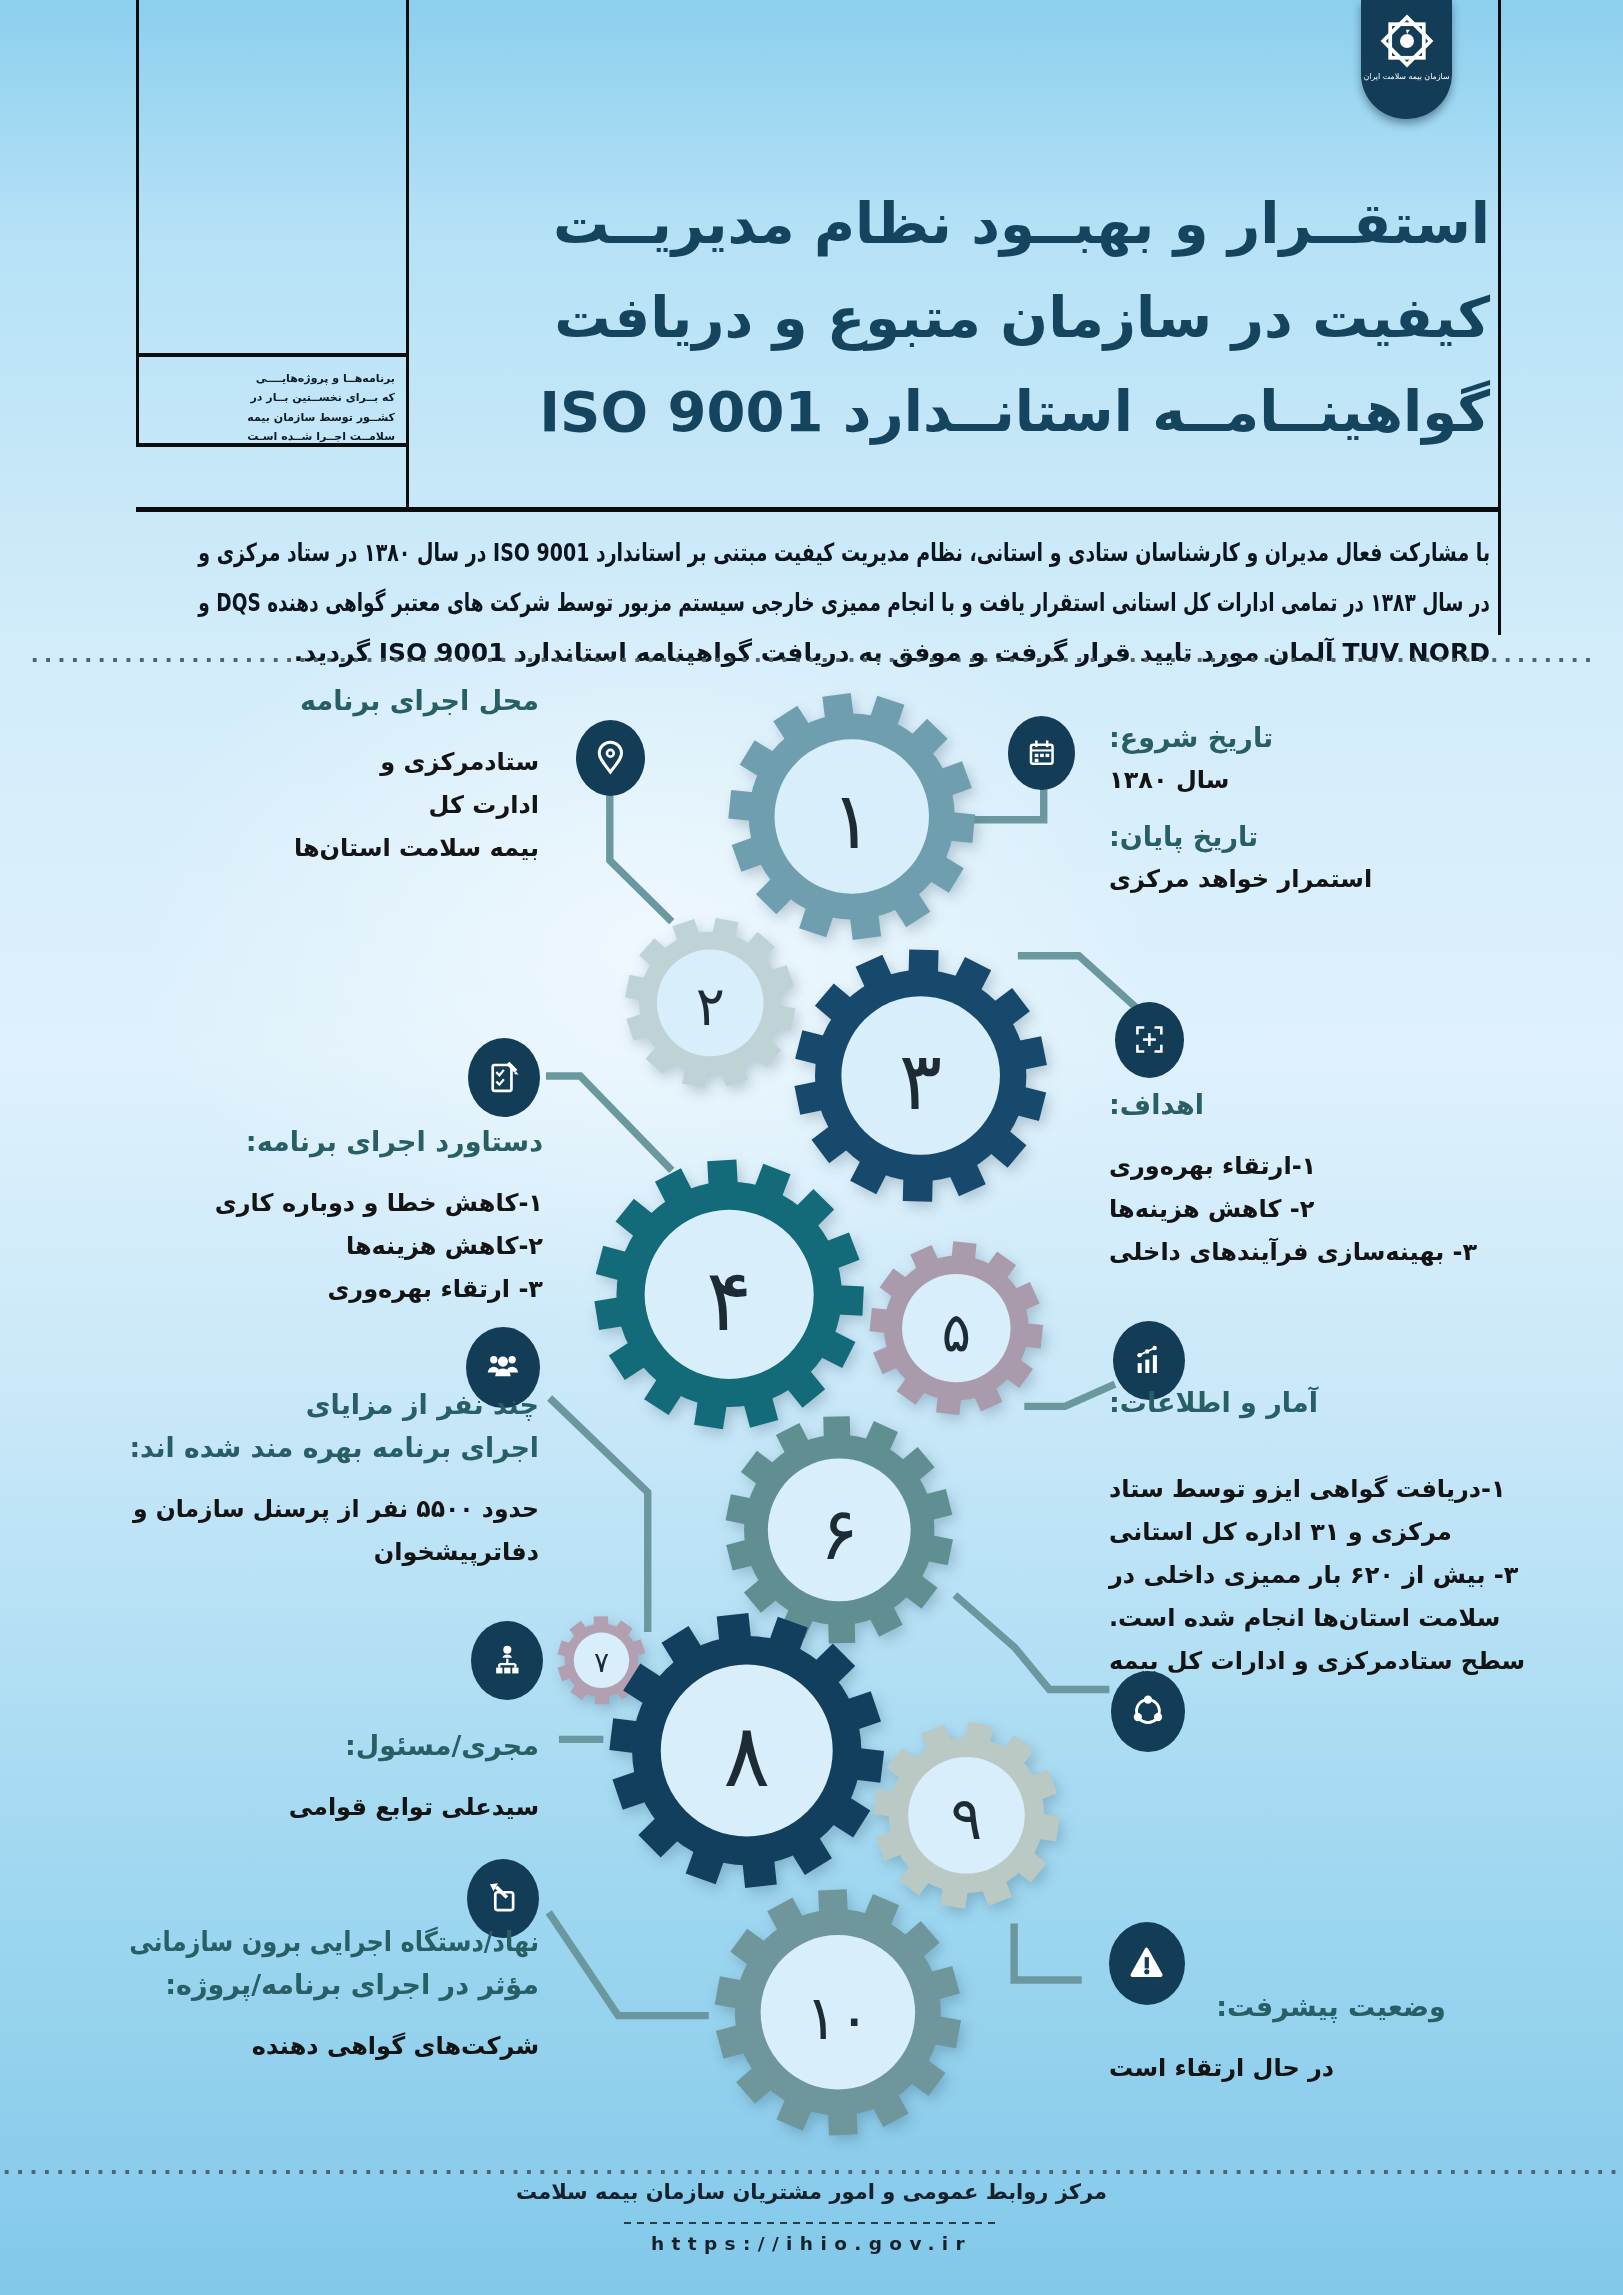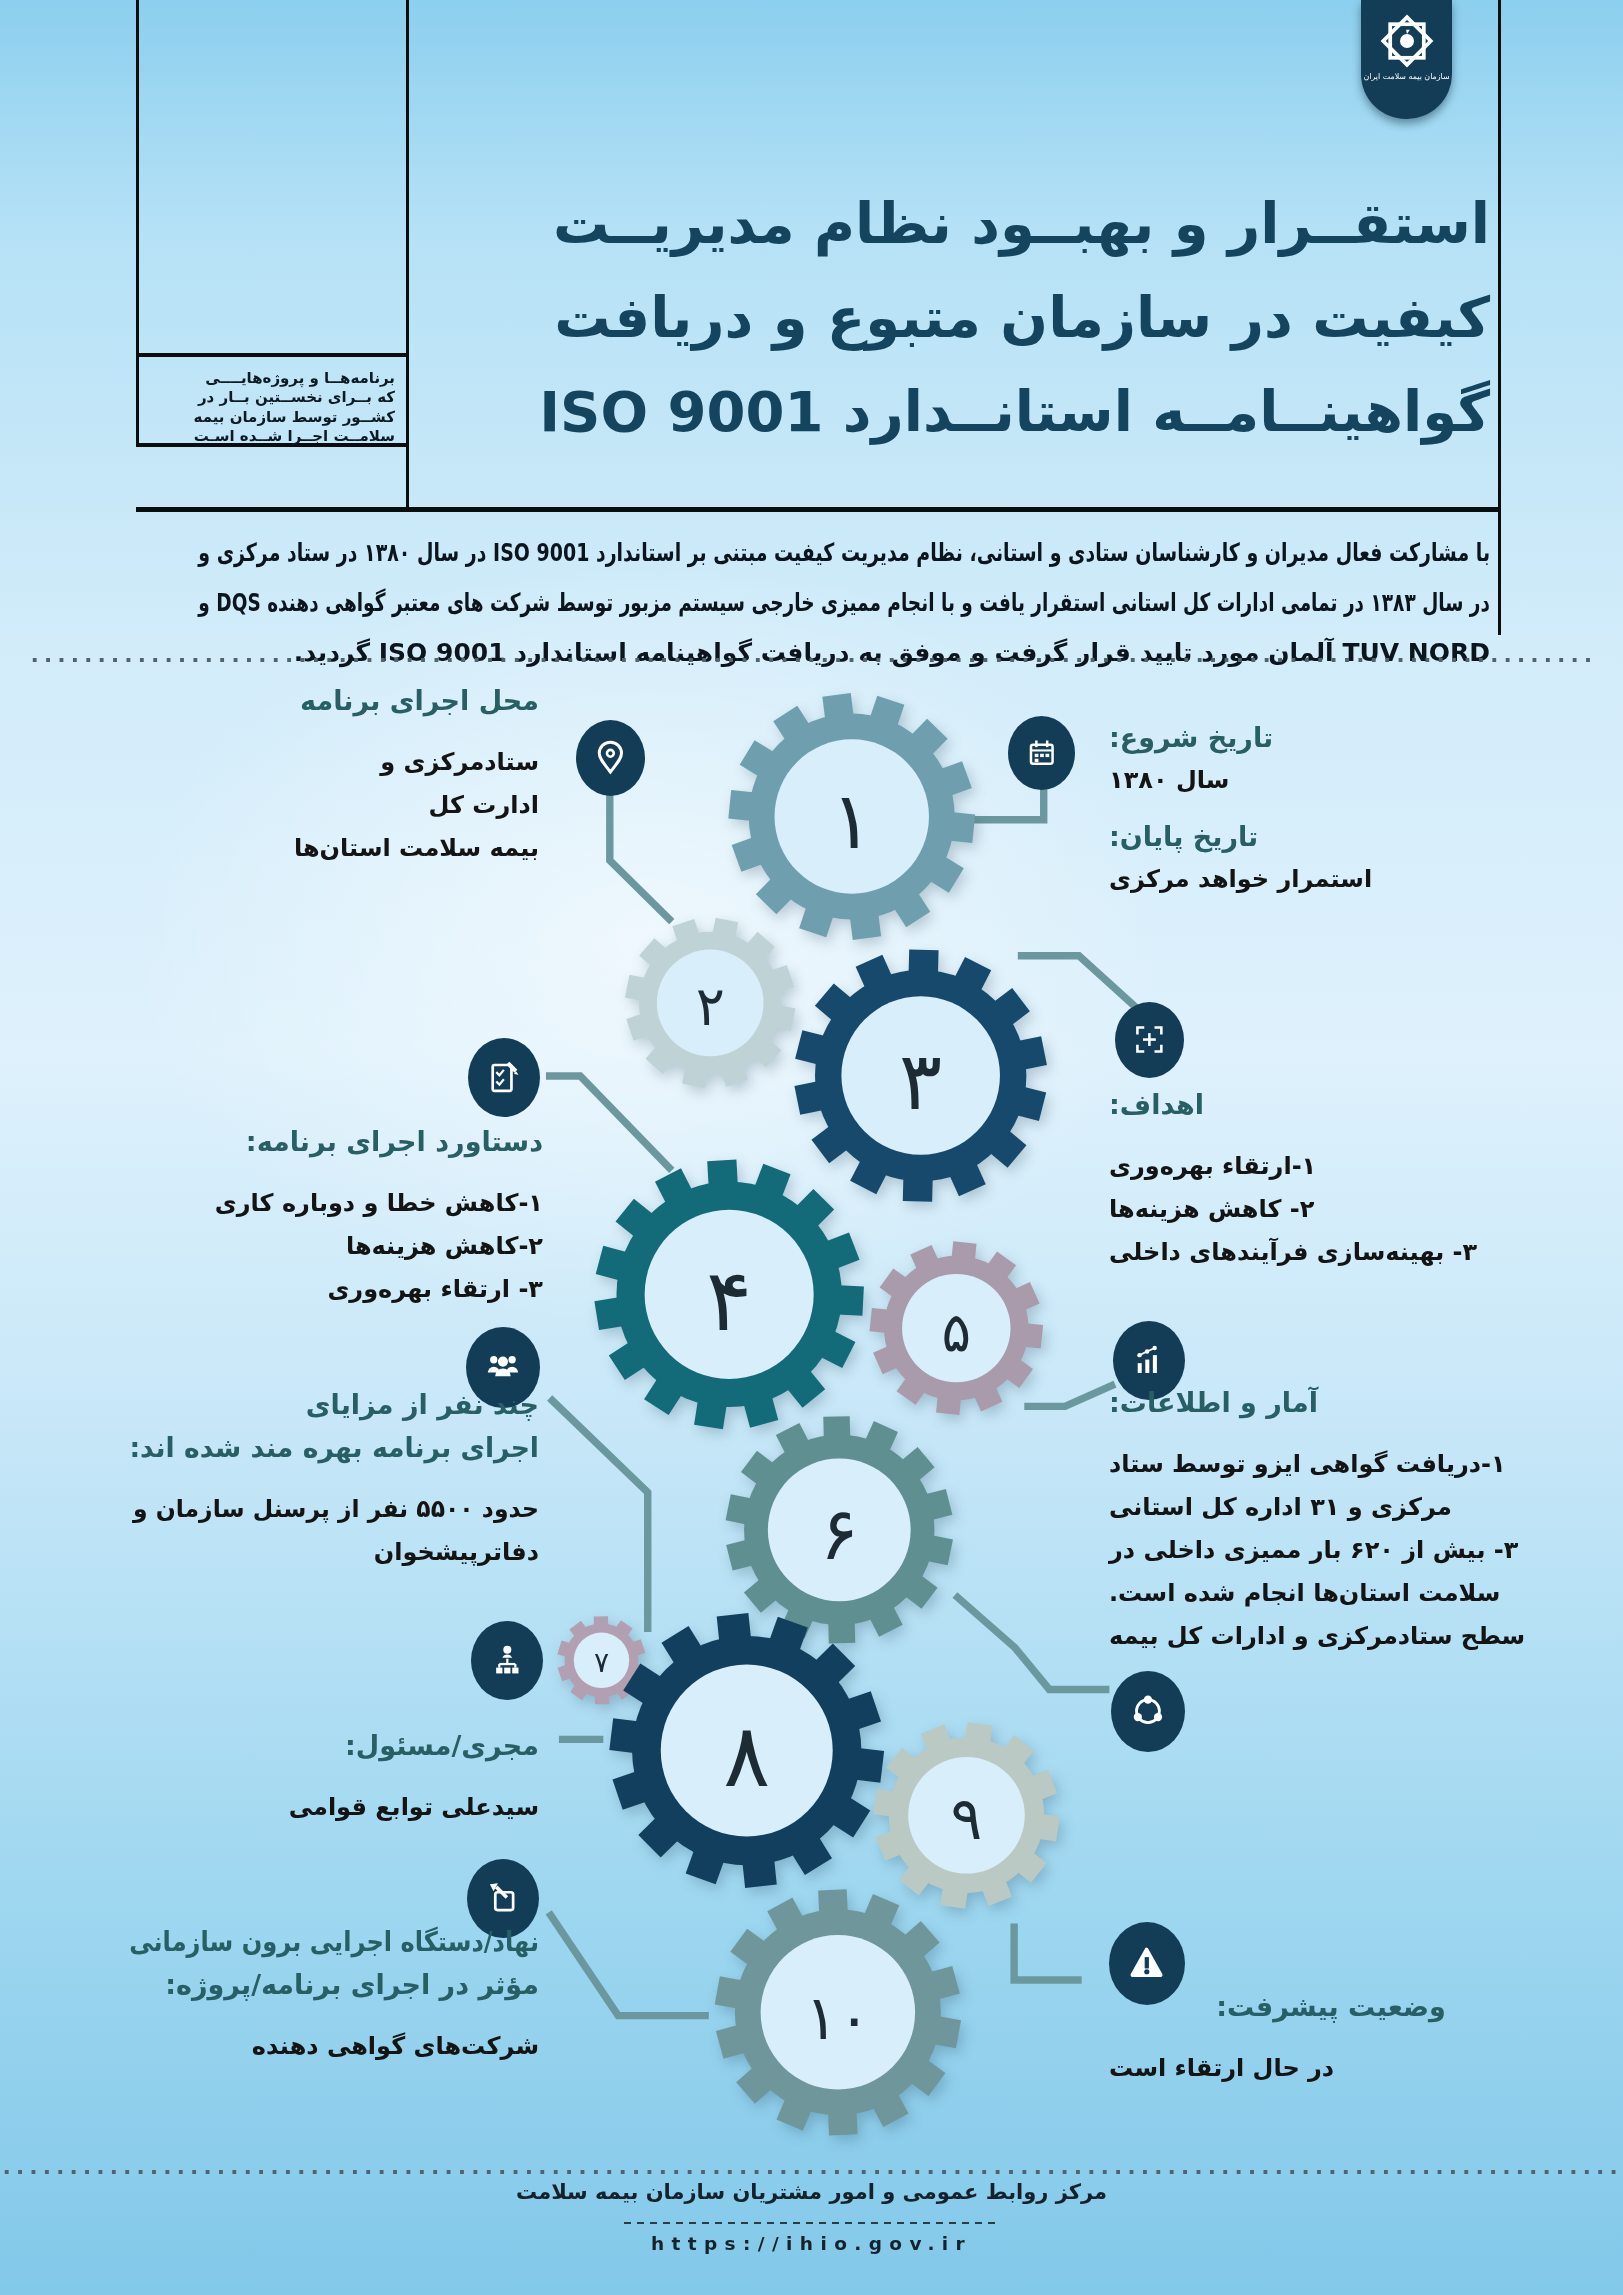--- a/index.html
+++ b/index.html
@@ -22,21 +22,21 @@
   #logo{position:absolute;left:1361px;top:0;width:91px;height:119px;background:var(--badge);
         border-radius:0 0 45px 45px;box-shadow:0 4.6px 8.3px rgba(10,40,60,.45);
         display:flex;flex-direction:column;align-items:center;justify-content:flex-start;}
   #logo .emblem{margin-top:13px;}
   #logo .orgname{color:#fff;font-size:7.9px;margin-top:2.8px;white-space:nowrap;}
 
   
   #sidebar-note{position:absolute;left:136px;top:353px;width:273px;height:94px;
       border-top:4.2px solid var(--line);border-bottom:4.2px solid var(--line);box-sizing:border-box;
       padding:12px 14px 0 14px;}
-  #sidebar-note .ln{font-size:15px;font-weight:700;color:#0e1b24;line-height:19.4px;}
+  #sidebar-note .ln{font-size:11px;font-weight:700;color:#0e1b24;line-height:19.4px;}
 
   
   #title{position:absolute;left:458px;top:177px;width:1032px;}
   #title .ln{font-size:56px;font-weight:700;color:var(--heading_navy);line-height:94px;}
   #intro{position:absolute;left:199px;top:528px;width:1291px;}
   #intro .ln{font-size:25px;font-weight:700;color:#0c151d;line-height:50px;}
 
   .fit,.line{white-space:nowrap;overflow:visible;}
 
   
@@ -422,21 +422,21 @@
       <rect x="8" y="-12" width="9" height="40" fill="#fff"></rect>
       <polyline points="-22,-12 -5,-20 12,-28" stroke="#fff" stroke-width="4" fill="none"></polyline>
       <circle cx="-22" cy="-12" r="5" fill="#fff"></circle>
         <circle cx="-5" cy="-20" r="5" fill="#fff"></circle>
         <circle cx="12" cy="-28" r="5" fill="#fff"></circle>
     </svg>
   </div>
   <div class="blk col-right" style="left:1109px;top:1381px;">
     <div class="h line" style="white-space: nowrap;">آمار و اطلاعات:</div>
     <div class="gap"></div>
-    <div class="b line" style="white-space: nowrap;">۱-دریافت گواهی ایزو توسط ستاد</div>
+    <div class="b line" style="white-space: nowrap; margin-top: 25px;">۱-دریافت گواهی ایزو توسط ستاد</div>
     <div class="b line" style="white-space: nowrap;">مرکزی و ۳۱ اداره کل استانی</div>
     <div class="b line" style="white-space: nowrap;">۳- بیش از ۶۲۰ بار ممیزی داخلی در</div>
     <div class="b line" style="white-space: nowrap;">سلامت استان‌ها انجام شده است.</div>
     <div class="b line" style="white-space: nowrap;">سطح ستادمرکزی و ادارات کل بیمه</div>
   </div>
 
   <div class="badge" style="left:1111px;top:1671px;width:74px;height:81px;">
     <svg viewBox="-50 -50 100 100">
       <circle r="25" fill="none" stroke="#fff" stroke-width="6"></circle>
       <circle cx="0" cy="-25" r="9" fill="#fff"></circle>

